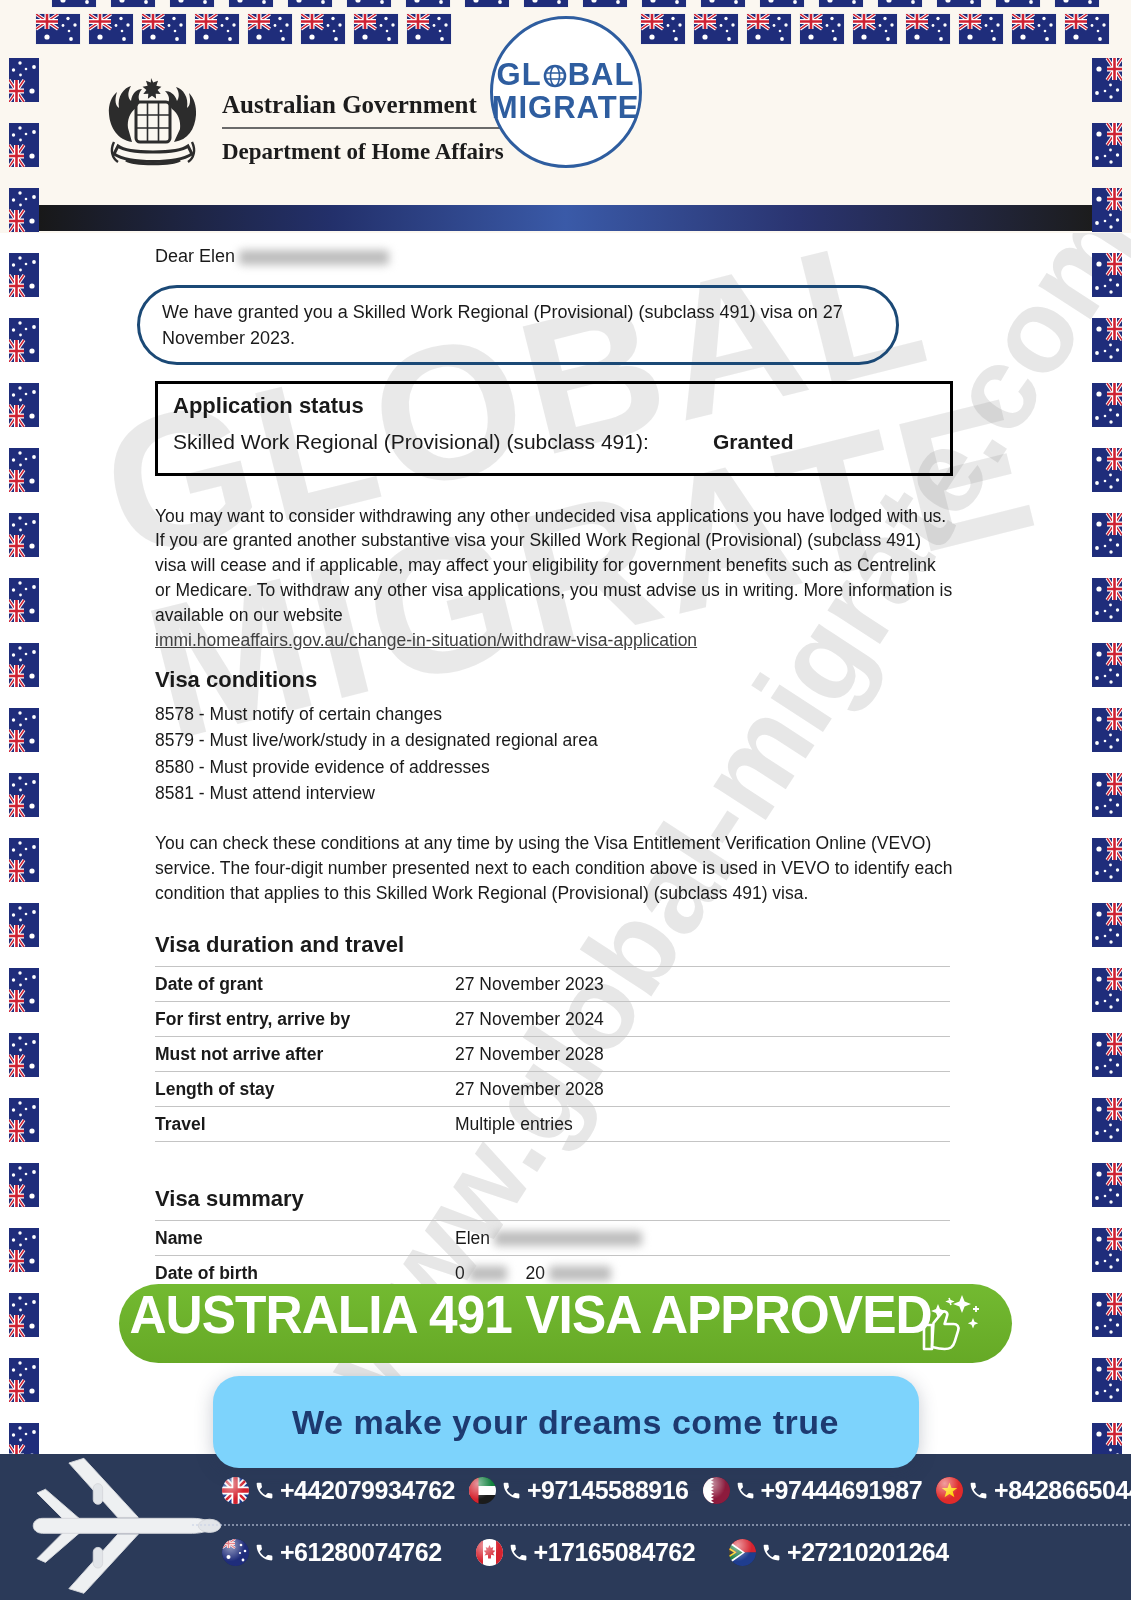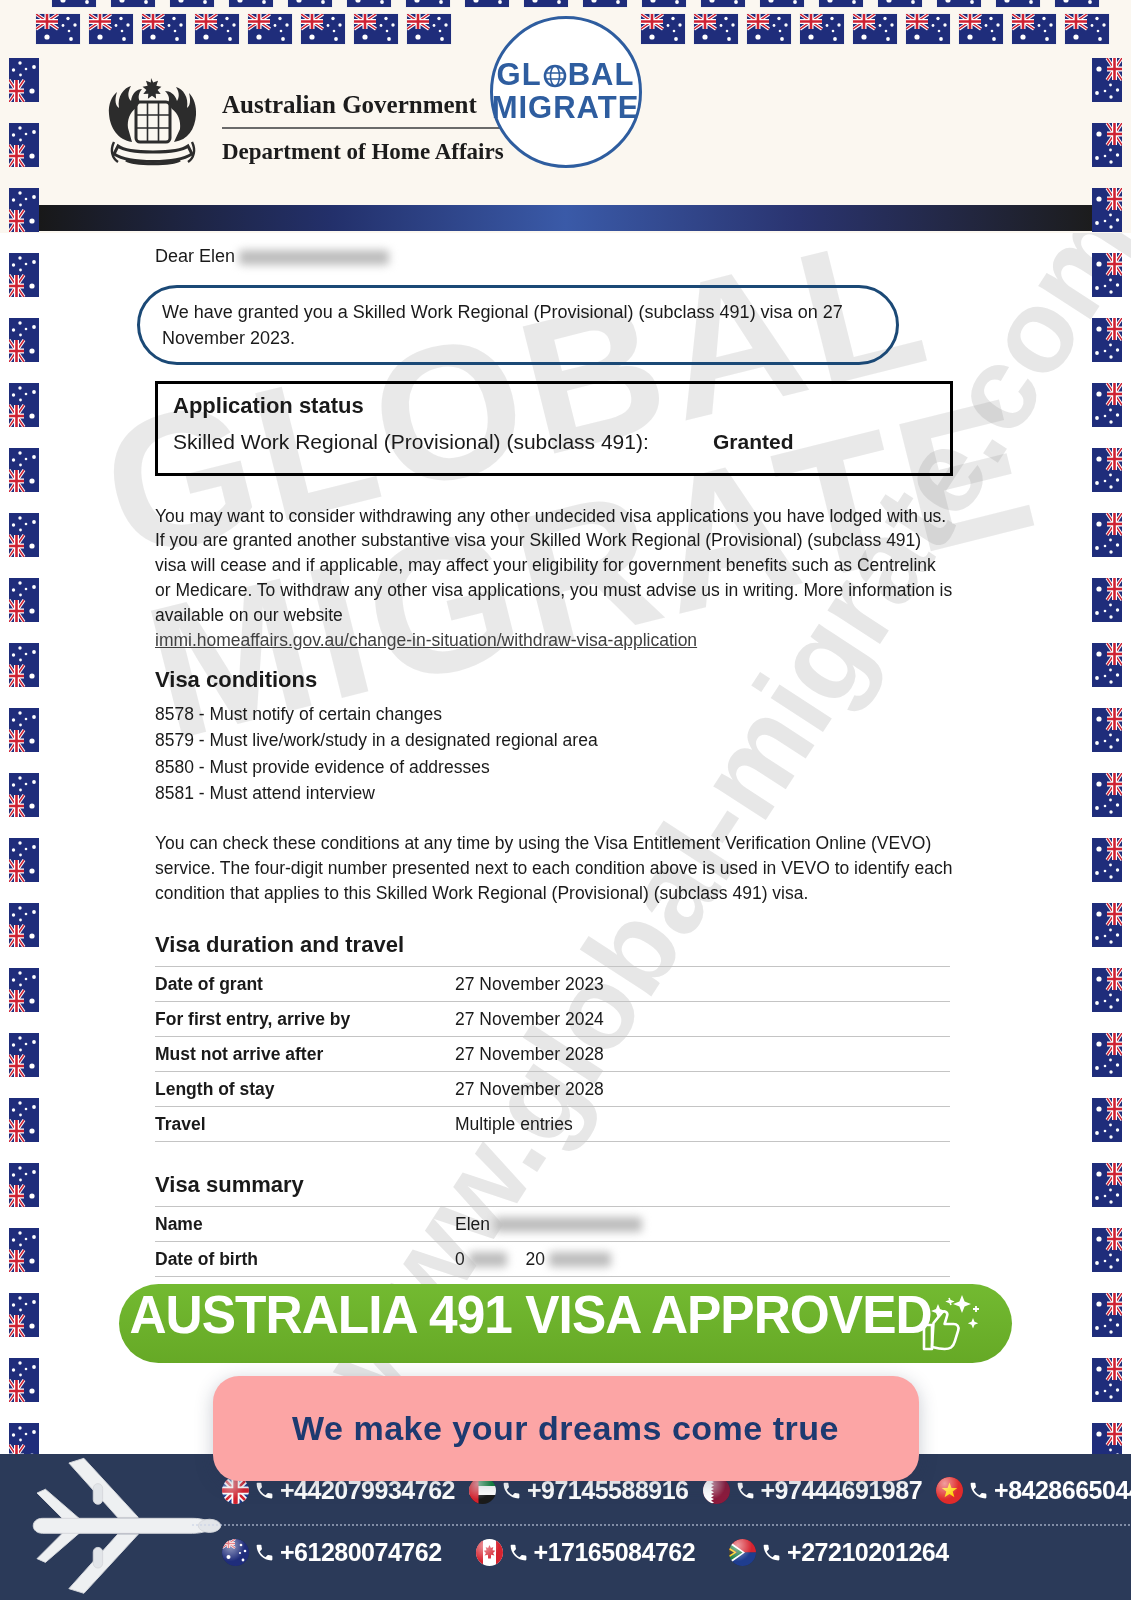--- a/index.html
+++ b/index.html
@@ -77,21 +77,21 @@
   
   .banner{position:absolute;top:1284px;left:119px;width:893px;height:79px;z-index:5;
     background:linear-gradient(180deg,#73ba31,#66a926);border-radius:40px;
     display:flex;align-items:flex-start;justify-content:center;}
   .banner-text{color:#ffffff;font-weight:800;font-size:53px;letter-spacing:-1px;
     transform:scaleX(.97);white-space:nowrap;margin-right:70px;}
   .banner-icon{position:absolute;right:30px;top:8px;width:72px;height:66px;}
 
   
   .tagline-card{position:absolute;top:1376px;left:50%;transform:translateX(-50%);
-    width:706px;height:105px;background:#fca5a5;border-radius:26px;z-index:6;
+    width:706px;height:92px;background:#7dd3fc;border-radius:26px;z-index:6;
     box-shadow:0 4px 18px rgba(40,50,80,.25);display:flex;align-items:center;justify-content:center;}
   .tagline-text{color:#1d3a70;font-size:34px;font-weight:600;letter-spacing:.5px;}
 
   
   .footer{position:absolute;bottom:0;left:0;width:100%;height:146px;background:#2b3a59;z-index:5;padding-left:17px;}
   .plane{position:absolute;left:12px;bottom:2px;width:230px;height:150px;}
   .contacts{position:absolute;left:222px;top:0;right:6px;height:100%;color:#fff;}
   .contact-row{position:absolute;left:0;right:0;display:flex;align-items:center;}
   .contact-row.r1{top:22px;gap:14px;}
   .contact-row.r2{top:84px;gap:34px;}
@@ -556,21 +556,21 @@
       <div class="trow">
         <div class="tl">Length of stay</div>
         <div class="tv">27 November 2028</div>
       </div>
       <div class="trow">
         <div class="tl">Travel</div>
         <div class="tv">Multiple entries</div>
       </div>
     </div>
 
-    <div class="sec-title" style="margin-top:30px">Visa summary</div>
+    <div class="sec-title" style="margin-top:44px">Visa summary</div>
     <div class="dtable">
       <div class="trow">
         <div class="tl">Name</div>
         <div class="tv">
           <span>Elen</span><span class="blur" style="width:148px"></span>
         </div>
       </div>
       <div class="trow">
         <div class="tl">Date of birth</div>
         <div class="tv">

